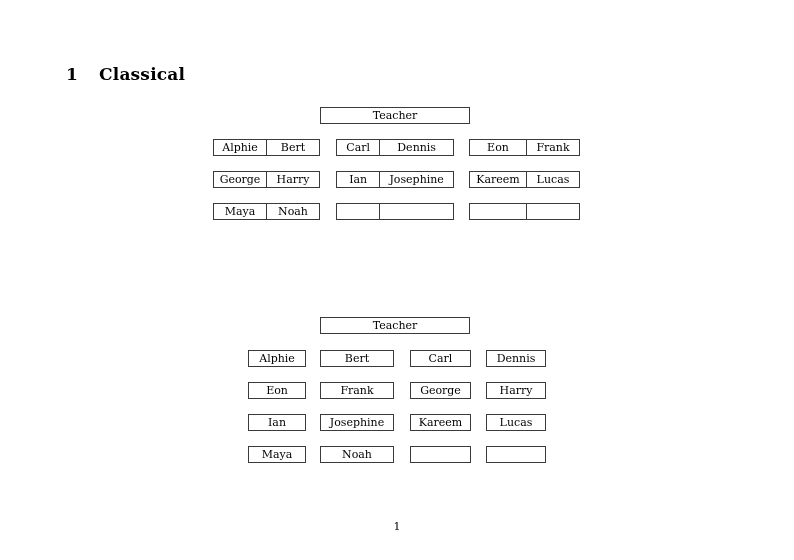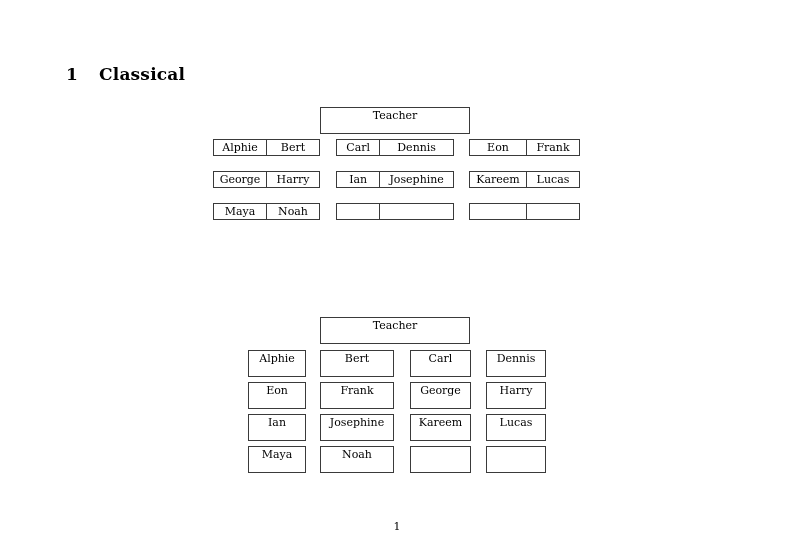--- a/index.html
+++ b/index.html
@@ -36,21 +36,21 @@
   #heading-distributed { left: 66px; top: 275px; }
 
   
   .box {
     position: absolute;
     box-sizing: border-box;
     border: 1px solid #3a3a3a;
     background: #ffffff;
     font-size: 11px;
     line-height: 15px;
-    height: 27px;
+    height: 17px;
     text-align: center;
     white-space: nowrap;
     overflow: hidden;
   }
 
   
   .teacher-box {
     left: 320px;
     width: 150px;
   }

